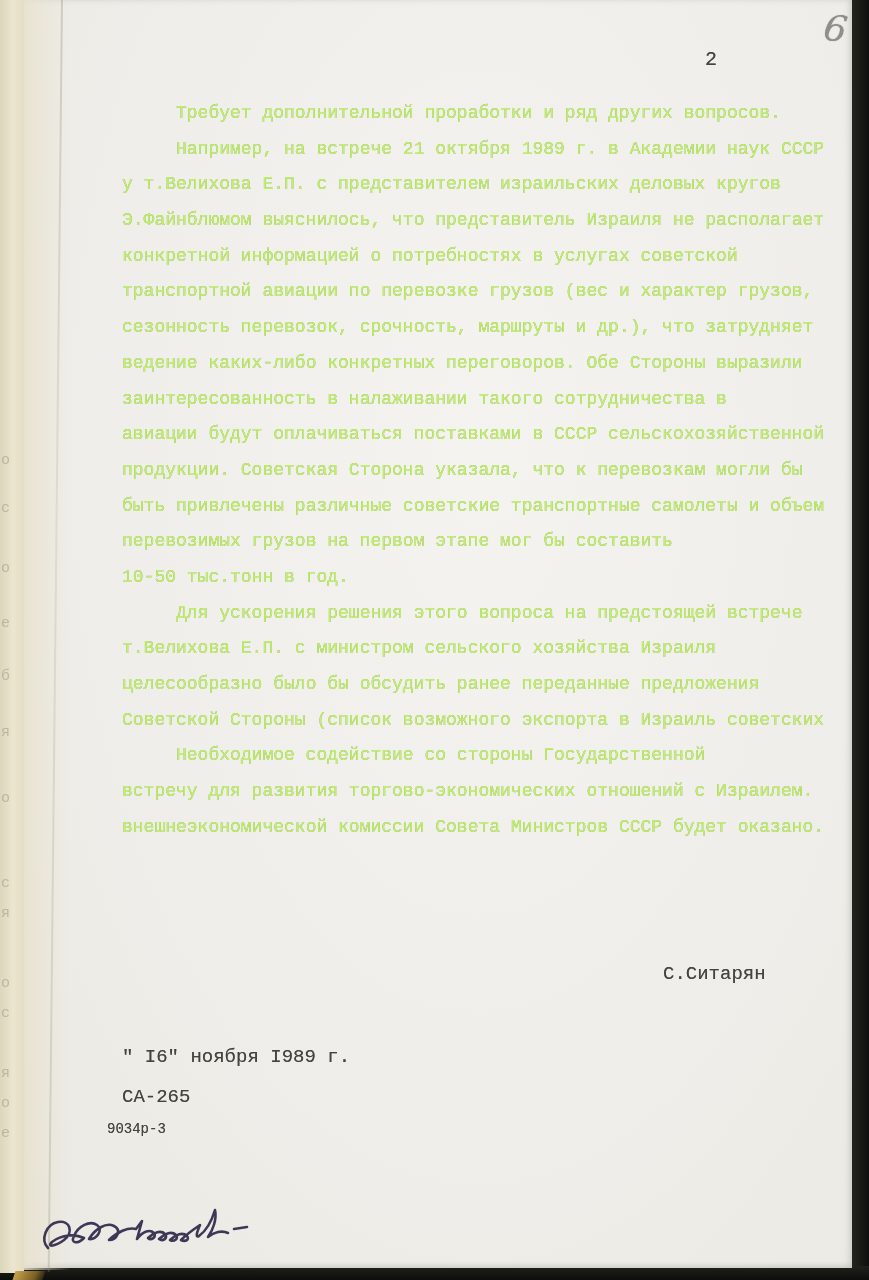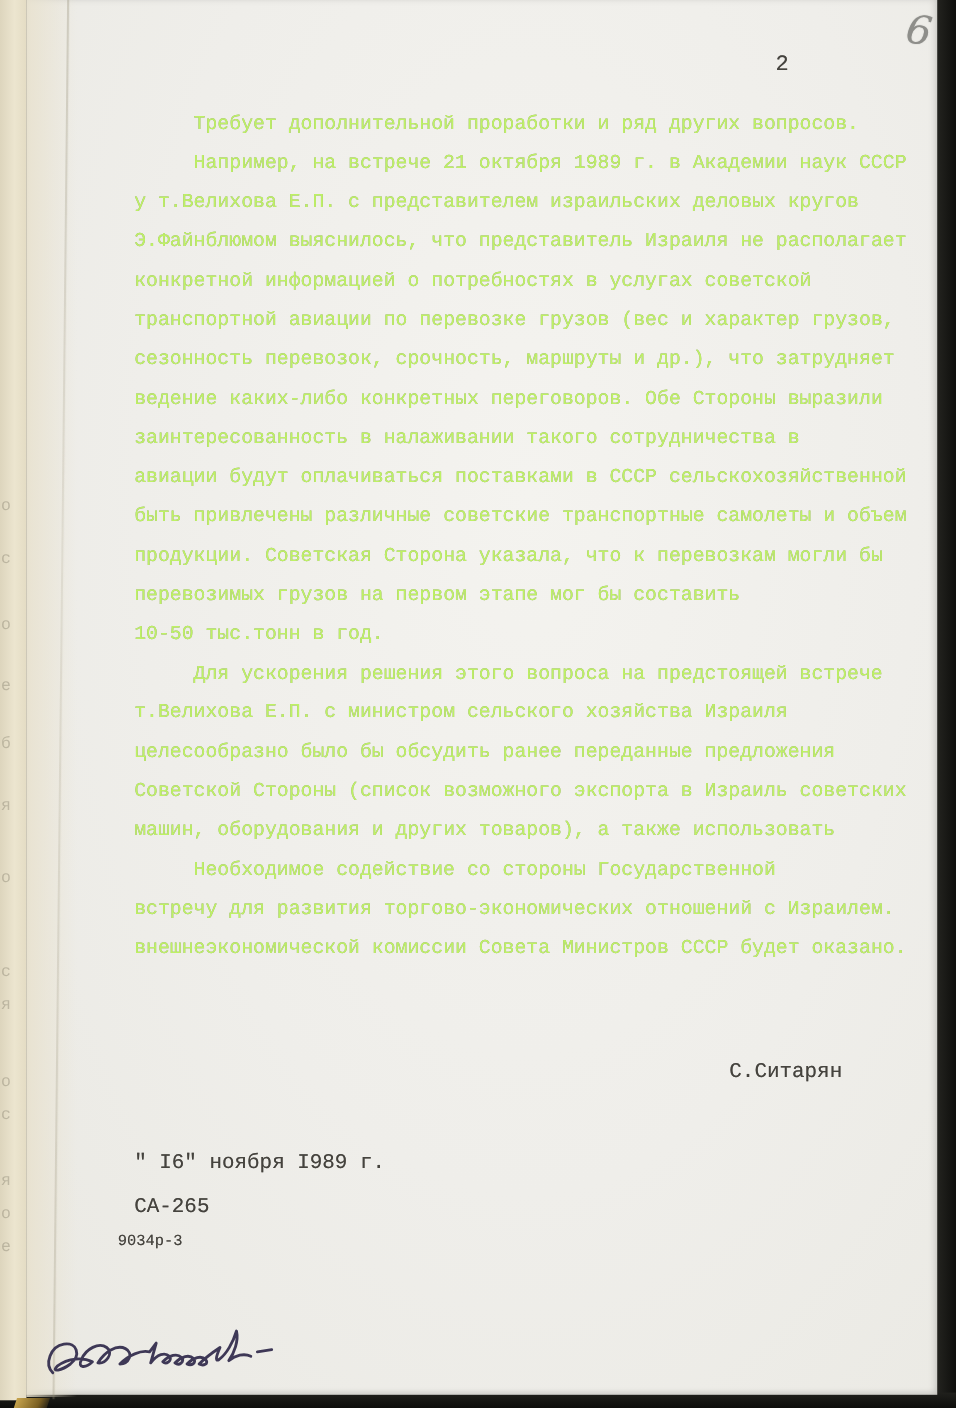--- a/index.html
+++ b/index.html
@@ -126,29 +126,28 @@
   <div class="line indent">Требует дополнительной проработки и ряд других вопросов.</div>
       <div class="line indent">Например, на встрече 21 октября 1989 г. в Академии наук СССР</div>
       <div class="line">у т.Велихова Е.П. с представителем израильских деловых кругов</div>
       <div class="line">Э.Файнблюмом выяснилось, что представитель Израиля не располагает</div>
       <div class="line">конкретной информацией о потребностях в услугах советской</div>
       <div class="line">транспортной авиации по перевозке грузов (вес и характер грузов,</div>
       <div class="line">сезонность перевозок, срочность, маршруты и др.), что затрудняет</div>
       <div class="line">ведение каких-либо конкретных переговоров. Обе Стороны выразили</div>
       <div class="line">заинтересованность в налаживании такого сотрудничества в</div>
       <div class="line">авиации будут оплачиваться поставками в СССР сельскохозяйственной</div>
+      <div class="line">продукции. Советская Сторона указала, что к перевозкам могли бы</div>
       <div class="line">быть привлечены различные советские транспортные самолеты и объем</div>
-      <div class="line">продукции. Советская Сторона указала, что к перевозкам могли бы</div>
       <div class="line">перевозимых грузов на первом этапе мог бы составить</div>
       <div class="line">10-50 тыс.тонн в год.</div>
       <div class="line indent">Для ускорения решения этого вопроса на предстоящей встрече</div>
       <div class="line">т.Велихова Е.П. с министром сельского хозяйства Израиля</div>
       <div class="line">целесообразно было бы обсудить ранее переданные предложения</div>
       <div class="line">Советской Стороны (список возможного экспорта в Израиль советских</div>
-      <div class="line">машин, оборудования и других товаров), а также использовать</div>
       <div class="line indent">Необходимое содействие со стороны Государственной</div>
       <div class="line">встречу для развития торгово-экономических отношений с Израилем.</div>
       <div class="line">внешнеэкономической комиссии Совета Министров СССР будет оказано.</div>
     </div>
 
   <div class="txt signatory">С.Ситарян</div>
   <div class="txt date-line">" I6" ноября I989 г.</div>
   <div class="txt ref-number">СА-265</div>
   <div class="txt doc-number">9034р-3</div>
 

